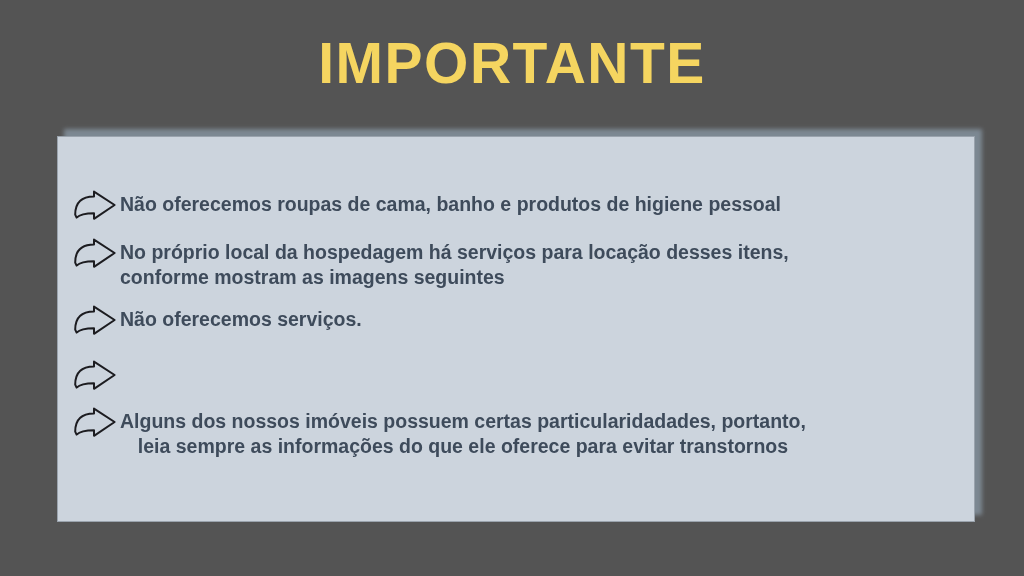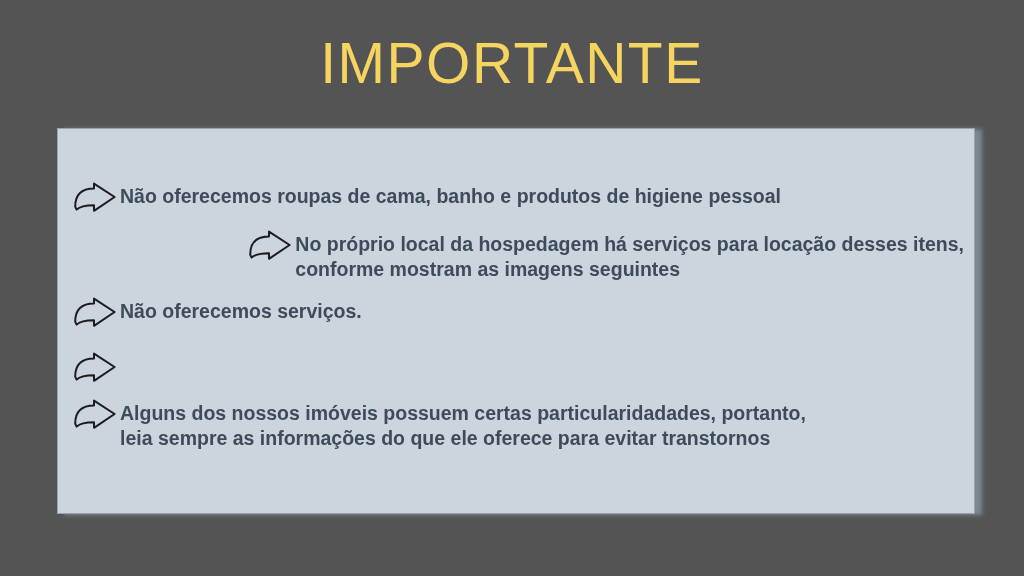--- a/index.html
+++ b/index.html
@@ -22,21 +22,21 @@
   }
 
   
   .title {
     position: absolute;
     left: 0;
     top: 34px;
     width: 1024px;
     text-align: center;
     font-family: "Liberation Sans", sans-serif;
-    font-weight: normal;
+    font-weight: bold;
     font-size: 57px;
     letter-spacing: 1.5px;
     color: #f5d560;
     line-height: 1.05;
     white-space: nowrap;
   }
 
   
   .panel-shadow {
     position: absolute;
@@ -45,21 +45,21 @@
     width: 918px;
     height: 386px;
     background: #7f8b96;
     filter: blur(2px);
     opacity: 0.95;
   }
 
   .panel {
     position: absolute;
     left: 57px;
-    top: 128px;
+    top: 136px;
     width: 918px;
     height: 386px;
     background: #ccd4dd;
     border: 1px solid #9aa3ad;
     box-sizing: border-box;
   }
 
   .bullet-list {
     position: absolute;
     left: 14px;
@@ -91,24 +91,24 @@
     font-family: "Liberation Sans", sans-serif;
     font-weight: bold;
     font-size: 19.5px;
     line-height: 25px;
     color: #3e4b5b;
     white-space: pre-line;
     padding-top: 3px;
   }
 
   
-  .row-2 { margin-bottom: 14px; justify-content: flex-end; }
+  .row-2 { margin-bottom: 14px; }
   .row-3 { margin-bottom: 22px; }
   .row-4 { margin-bottom: 14px; }
-  .row-5 .bullet-text { text-indent: 0; }
+  .row-5 .bullet-text { text-indent: 0; text-align: center; }
 </style>
 </head>
 <body>
 
 <div class="slide">
 
   <div class="title">IMPORTANTE</div>
 
   <div class="panel-shadow"></div>
 

